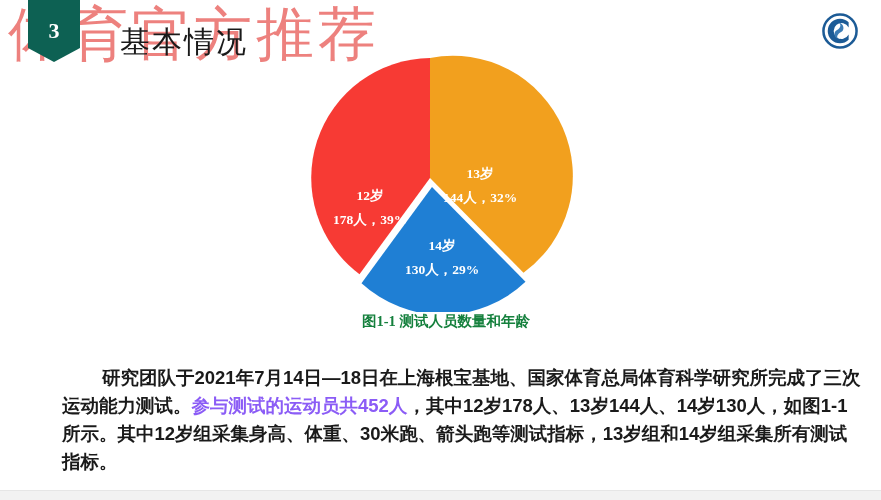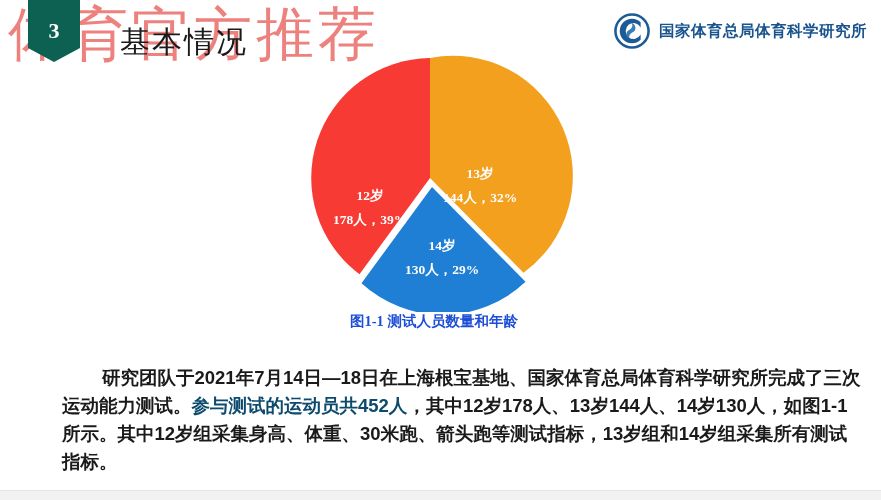--- a/index.html
+++ b/index.html
@@ -71,34 +71,34 @@
 
   
   .chart-area{position:absolute;left:280px;top:50px;width:300px;height:270px;}
   .chart-svg{display:block;}
   .slice-label{
     fill:#ffffff;font-size:13.5px;font-weight:bold;text-anchor:middle;
     font-family:"Liberation Serif","DejaVu Serif",serif;
     paint-order:stroke;
   }
   .caption{
-    position:absolute;left:4px;top:262px;width:300px;text-align:center;
-    font-size:14.5px;font-weight:bold;color:#1d4ed8;
+    position:absolute;left:16px;top:262px;width:300px;text-align:center;
+    font-size:14.5px;font-weight:bold;color:#15803d;
     font-family:"Liberation Serif","DejaVu Serif",serif;
   }
 
   
   .body-text{
     position:absolute;left:62px;top:364px;width:800px;
     font-size:18.5px;font-weight:bold;color:#1a1a1a;line-height:28px;
     font-family:"Liberation Sans","DejaVu Sans",sans-serif;
     letter-spacing:0px;
   }
   .body-text .indent{display:inline-block;width:40px;}
-  .hl-red{color:#0c4a6e;}
+  .hl-red{color:#8b5cf6;}
 </style>
 </head>
 <body>
 
 <div id="slide">
 
   <div class="watermark">体育官方推荐</div>
 
   <div class="pennant"></div>
   <div class="pennant-num">3</div>
@@ -106,21 +106,20 @@
   <div class="section-title">基本情况</div>
 
   <div class="logo-wrap">
     <svg class="logo-mark" viewBox="0 0 100 100">
       <circle cx="50" cy="50" r="46" fill="none" stroke="#1c5b96" stroke-width="7"></circle>
       <path d="M74 26 A34 34 0 1 0 74 74 L74 60 A22 22 0 1 1 74 40 Z" fill="#1c5b96"></path>
       <path d="M50 28 C64 32 66 46 56 52 C46 58 44 68 52 72 C38 70 34 54 45 48 C55 42 56 34 50 28 Z" fill="#ffffff"></path>
       <path d="M44 72 C32 66 32 52 42 47 C52 42 54 32 47 27 C61 30 64 47 53 53 C43 58 40 66 44 72 Z" fill="#3c7cb5"></path>
     </svg>
     <div class="logo-text">
-      <div class="logo-cn">国家体育总局体育科学研究所</div>
     </div>
   </div>
 
   <div class="chart-area">
     <svg class="chart-svg" width="300" height="262" viewBox="0 0 300 262">
 
       <path d="M 150 128 L 150 8 A 120 120 0 0 0 79.5 224.2 Z" fill="#F73A34"></path>
 
       <path d="M 150 128 L 150 8 A 120 120 0 0 1 243.5 222.8 Z" fill="#F2A01E"></path>
 

